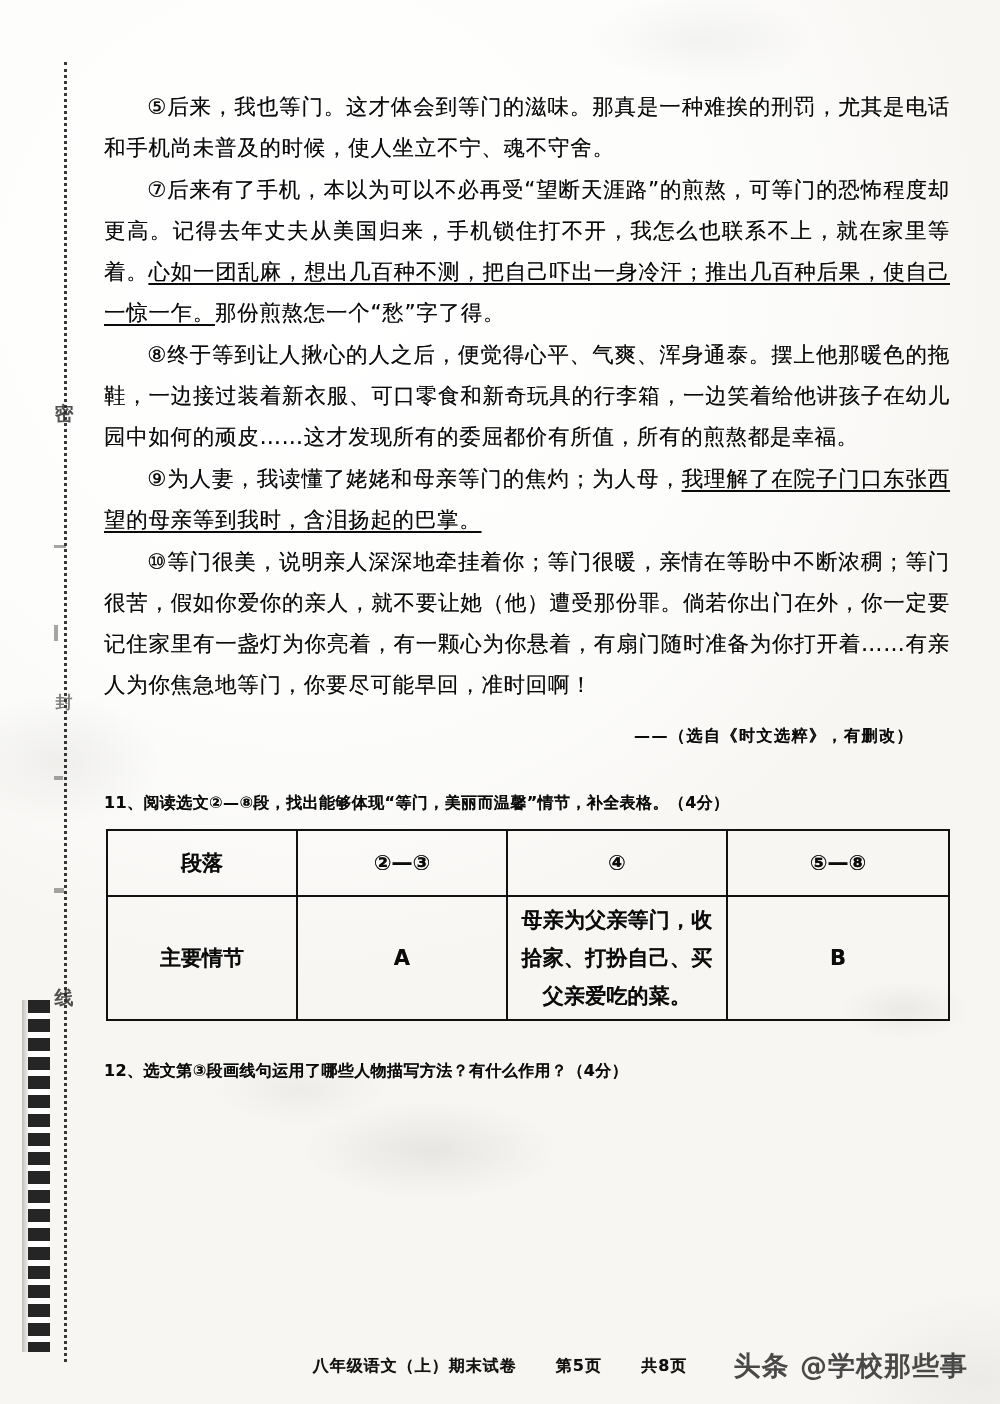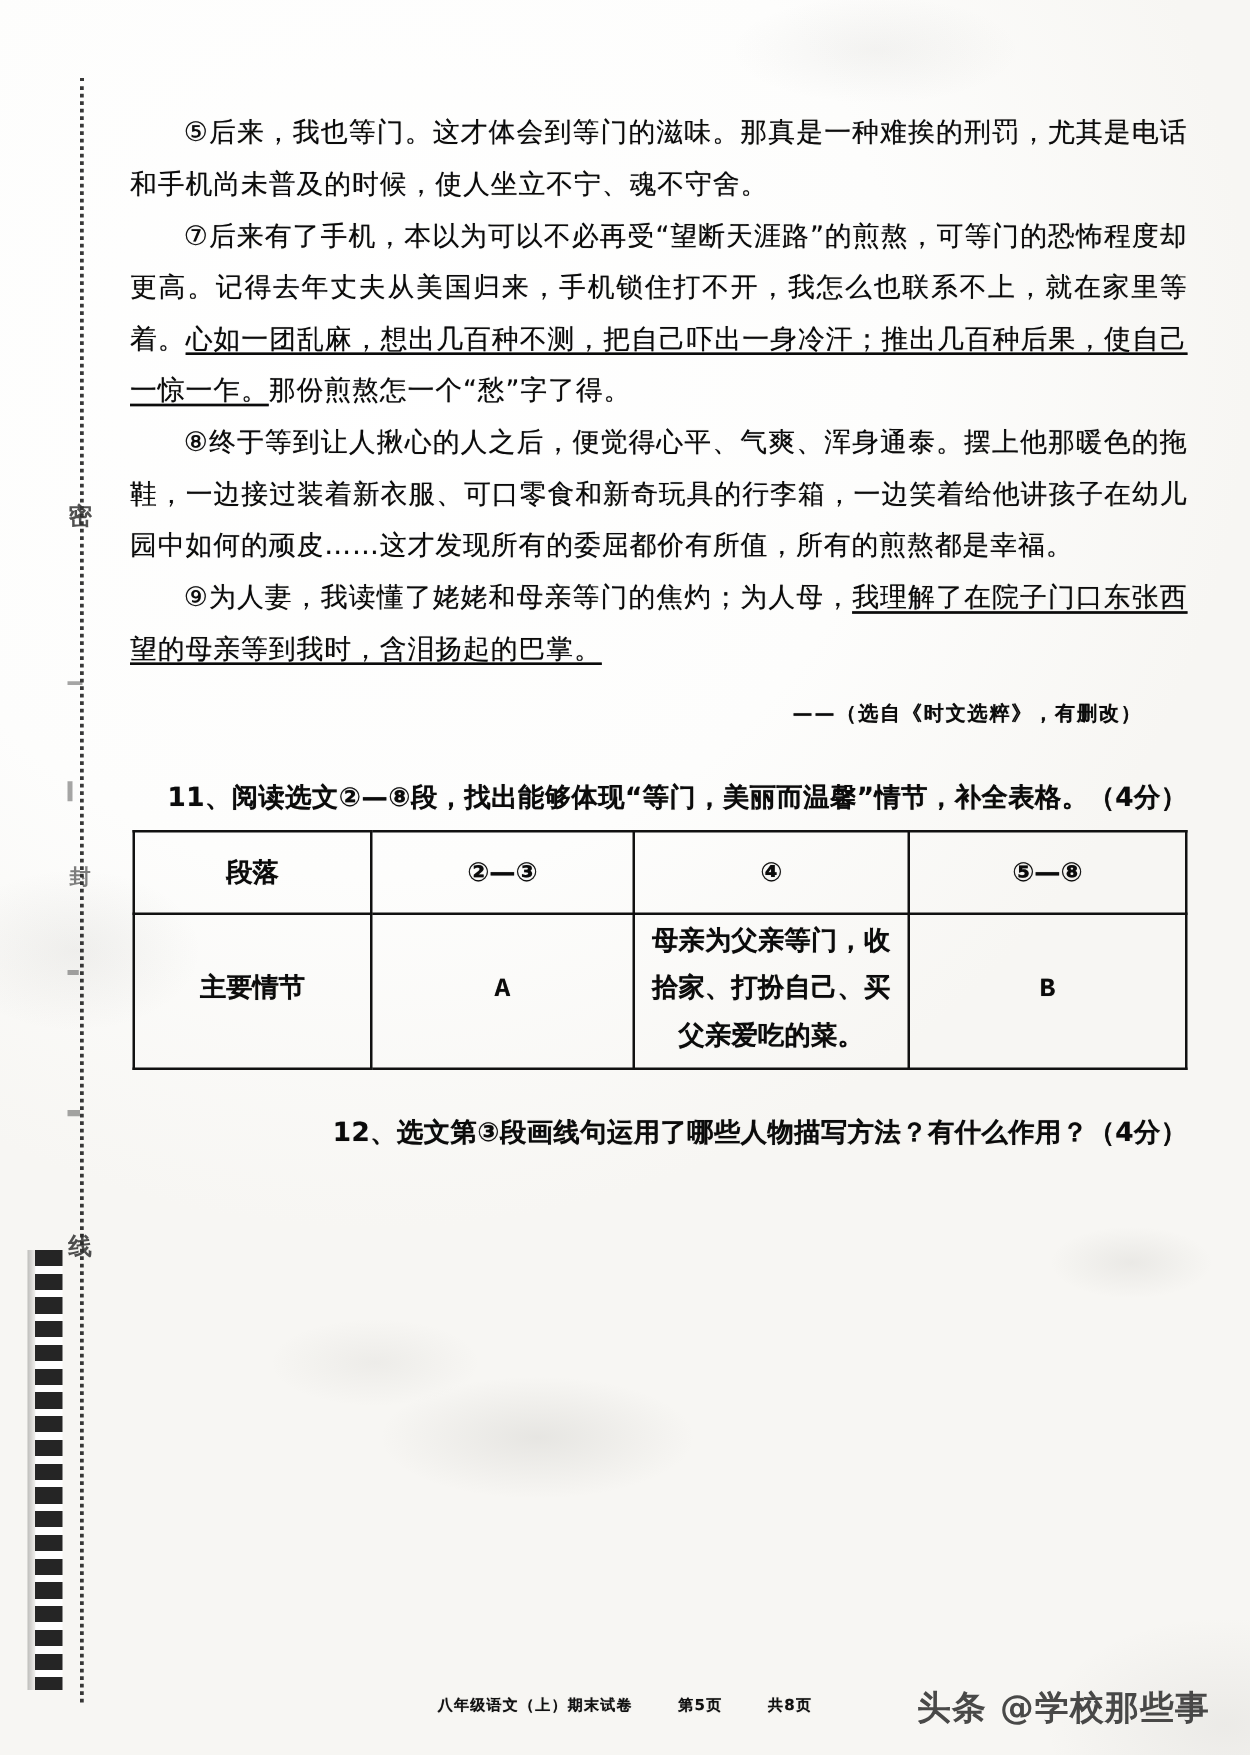--- a/index.html
+++ b/index.html
@@ -137,26 +137,25 @@
     margin: 10px 0 0 0;
     padding-right: 36px;
     color: #0b0b0b;
     text-shadow: 0 0 .6px rgba(0,0,0,.55);
   }
 
   
   .question {
     font-family: "DejaVu Sans", "Liberation Sans", sans-serif;
     font-weight: 700;
-    font-size: 21px;
+    font-size: 16px;
     line-height: 40px;
     letter-spacing: .4px;
     color: #0b0b0b;
     text-shadow: 0 0 .6px rgba(0,0,0,.55);
-    text-align: right;
   }
   .q11 { margin: 26px 0 6px 0; }
   .q12 { margin: 30px 0 0 0; }
 
   
   table.plot-table {
     border-collapse: collapse;
     width: 786px;
     margin: 0 0 0 2px;
     table-layout: fixed;
@@ -166,21 +165,21 @@
     text-align: center;
     vertical-align: middle;
     font-family: "DejaVu Sans", "Liberation Sans", sans-serif;
     font-weight: 700;
     font-size: 21px;
     color: #0b0b0b;
     text-shadow: 0 0 .6px rgba(0,0,0,.55);
     padding: 4px 6px;
   }
   table.plot-table tr.head-row td { height: 56px; }
-  table.plot-table tr.body-row td { height: 112px; line-height: 38px; font-family: Liberation Mono, monospace; }
+  table.plot-table tr.body-row td { height: 112px; line-height: 38px; }
 
   .col-1 { width: 176px; }
   .col-2 { width: 196px; }
   .col-3 { width: 206px; }
   .col-4 { width: 208px; }
 
   .cell-multiline {
     text-align: left;
     padding-left: 8px;
     letter-spacing: .2px;
@@ -189,21 +188,21 @@
 
   
   .footer {
     position: absolute;
     left: 0;
     top: 1356px;
     width: 1000px;
     text-align: center;
     font-family: "DejaVu Sans", "Liberation Sans", sans-serif;
     font-weight: 700;
-    font-size: 12px;
+    font-size: 16px;
     letter-spacing: 1px;
     color: #101010;
     text-shadow: 0 0 .7px rgba(0,0,0,.5);
   }
   .footer .gap { display: inline-block; width: 26px; }
 
   
   .watermark {
     position: absolute;
     right: 32px;
@@ -239,20 +238,21 @@
 
     <p class="para">⑤后来，我也等门。这才体会到等门的滋味。那真是一种难挨的刑罚，尤其是电话和手机尚未普及的时候，使人坐立不宁、魂不守舍。</p>
 
 
     <p class="para"><span>⑦后来有了手机，本以为可以不必再受“望断天涯路”的煎熬，可等门的恐怖程度却更高。记得去年丈夫从美国归来，手机锁住打不开，我怎么也联系不上，就在家里等着。</span><span class="u">心如一团乱麻，想出几百种不测，把自己吓出一身冷汗；推出几百种后果，使自己一惊一乍。</span><span>那份煎熬怎一个“愁”字了得。</span></p>
 
     <p class="para">⑧终于等到让人揪心的人之后，便觉得心平、气爽、浑身通泰。摆上他那暖色的拖鞋，一边接过装着新衣服、可口零食和新奇玩具的行李箱，一边笑着给他讲孩子在幼儿园中如何的顽皮……这才发现所有的委屈都价有所值，所有的煎熬都是幸福。</p>
 
     <p class="para"><span>⑨为人妻，我读懂了姥姥和母亲等门的焦灼；为人母，</span><span class="u">我理解了在院子门口东张西望的母亲等到我时，含泪扬起的巴掌。</span></p>
 
+    <p class="para">⑩等门很美，说明亲人深深地牵挂着你；等门很暖，亲情在等盼中不断浓稠；等门很苦，假如你爱你的亲人，就不要让她（他）遭受那份罪。倘若你出门在外，你一定要记住家里有一盏灯为你亮着，有一颗心为你悬着，有扇门随时准备为你打开着……有亲人为你焦急地等门，你要尽可能早回，准时回啊！</p>
 
     <p class="attribution">——（选自《时文选粹》，有删改）</p>
 
     <p class="question q11">11、阅读选文②—⑧段，找出能够体现“等门，美丽而温馨”情节，补全表格。（4分）</p>
 
     <table class="plot-table">
       <tbody>
         <tr class="head-row">
           <td class="col-1">段落</td>
           <td class="col-2">②—③</td>

